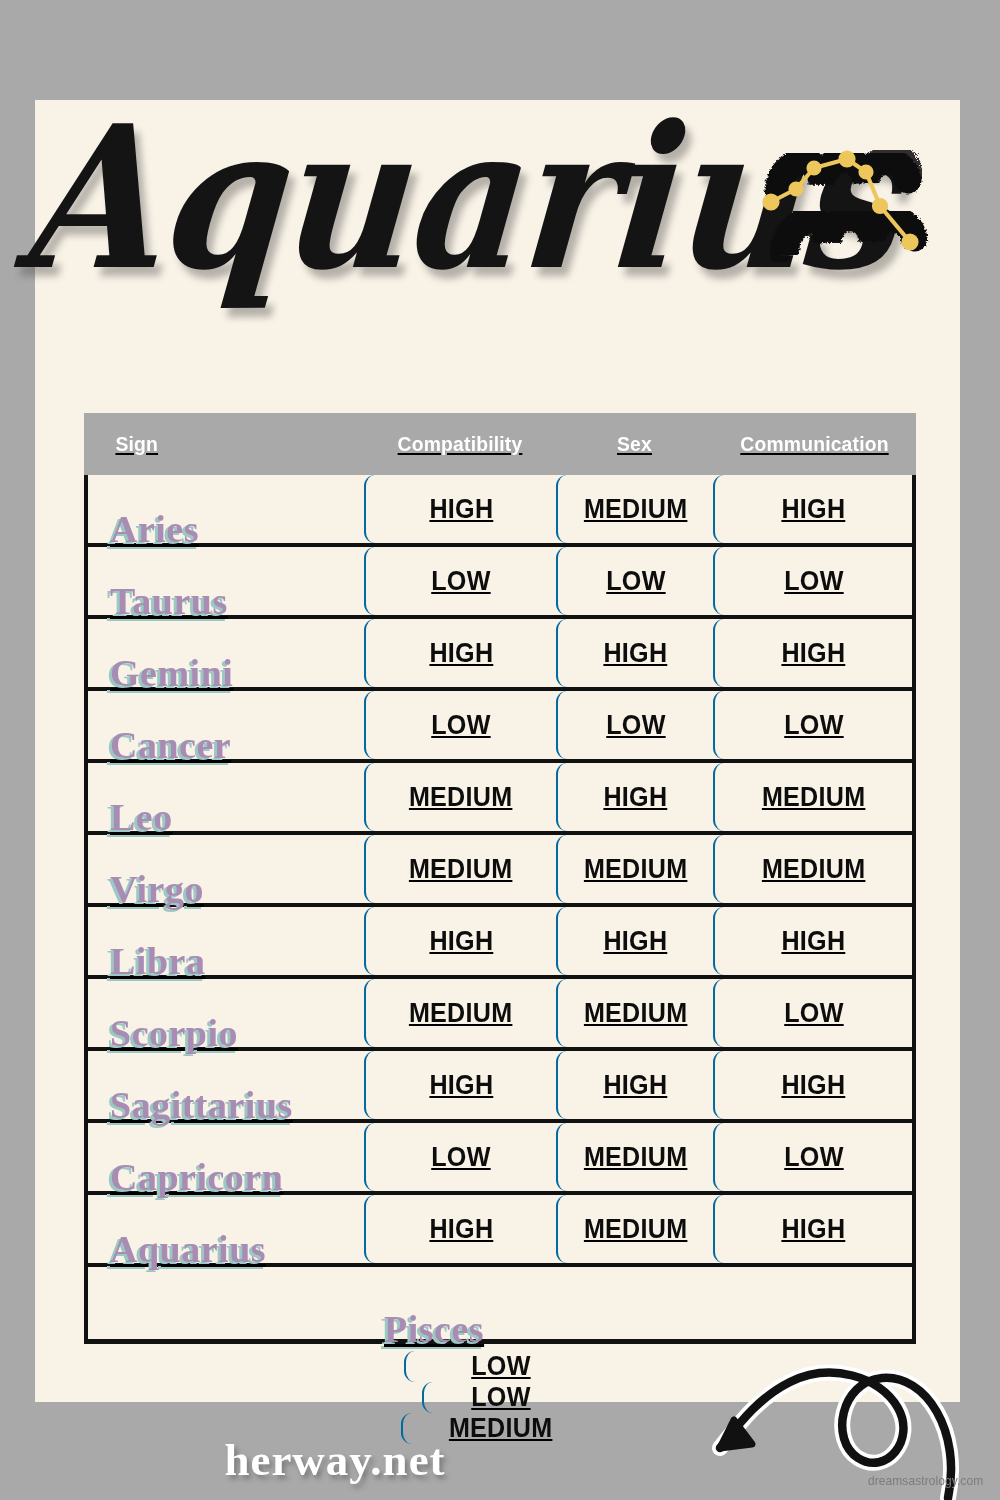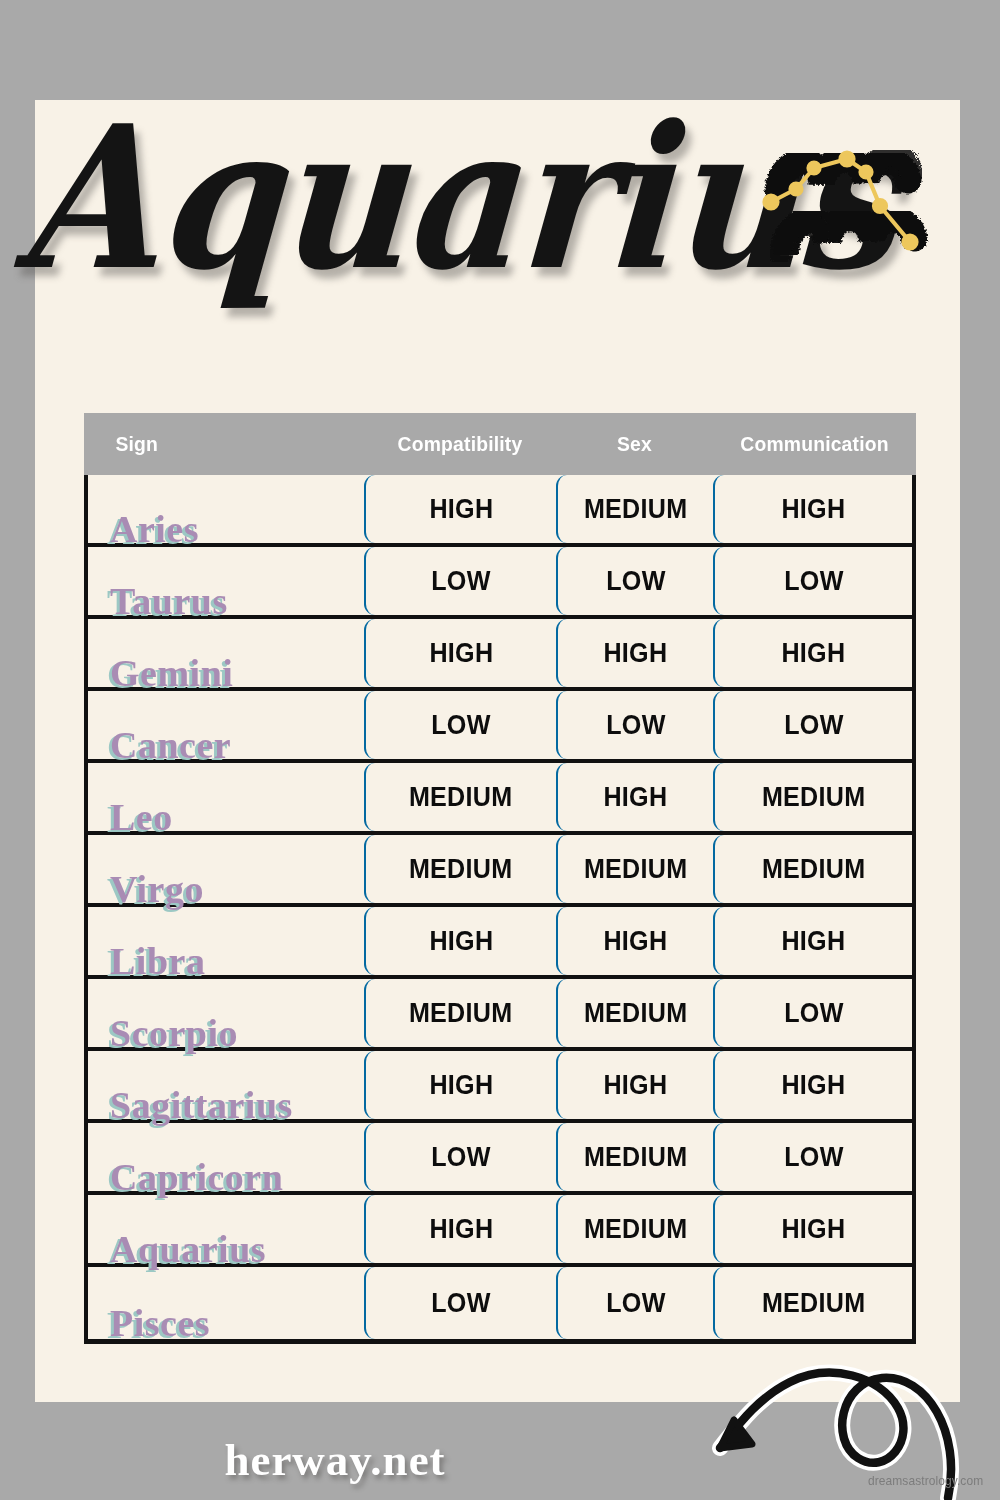--- a/index.html
+++ b/index.html
@@ -72,20 +72,21 @@
     color:#ffffff;
     text-shadow:4px 5px 5px rgba(60,58,55,.45);
     white-space:nowrap;
   }
 
   
   #table {
     position:absolute;
     left:49px; top:313px;
     width:832px;
+    text-decoration:underline;
   }
 
   #thead {
     display:flex;
     height:62px;
     background:#a9a9a9;
     align-items:center;
   }
   #thead .hc {
     font-size:21px;
@@ -104,21 +105,21 @@
     border-left:4px solid #111;
     border-right:4px solid #111;
     border-bottom:5px solid #111;
   }
   .row {
     display:flex;
     height:72px;
     align-items:center;
     border-bottom:4px solid #111;
   }
-  .row:last-child { border-bottom:none; }
+  .row:last-child { border-bottom:none;flex-direction:column; }
 
   .cell { height:100%; display:flex; align-items:center; }
   .cell.sep { border-left:2px solid #0369a1;border-radius:11px; }
 
   .r-sign  { width:276px; padding-left:22px; justify-content:flex-start;margin-top:40px; }
   .r-comp  { width:192px; justify-content:center; }
   .r-sex   { width:157px; justify-content:center; }
   .r-comm  { width:199px; justify-content:center; }
 
   .signname {

